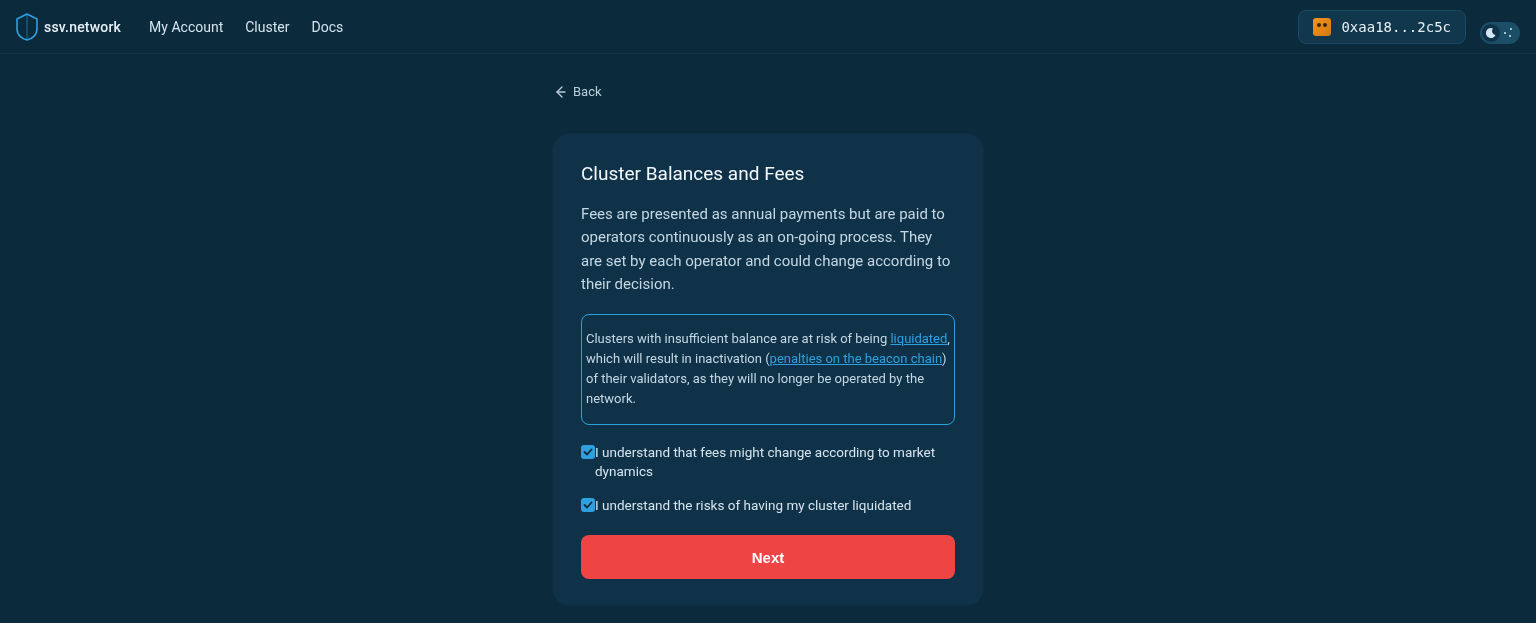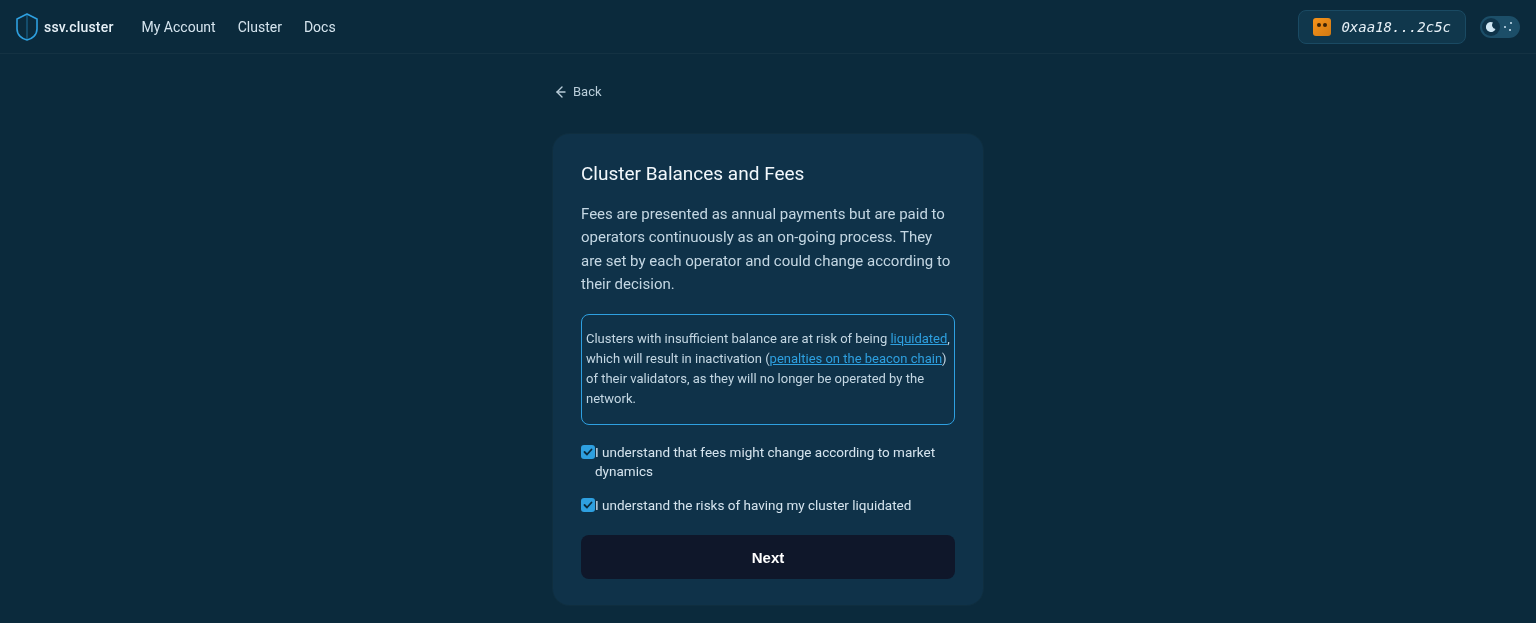--- a/index.html
+++ b/index.html
@@ -42,23 +42,22 @@
       color: #e6f0f7;
       letter-spacing: 0.2px;
     }
     .nav-link {
       font-size: 14px;
       color: #d5e4ee;
       cursor: pointer;
     }
     .header-right {
       display: flex;
-      align-items: center;
+      align-items: flex-end;
       gap: 14px;
-      font-style: italic;
     }
     .wallet-pill {
       display: flex;
       align-items: center;
       gap: 10px;
       background: #10374c;
       border: 1px solid #1a4a63;
       border-radius: 8px;
       padding: 7px 14px;
       cursor: pointer;
@@ -164,41 +163,41 @@
     }
     .checkbox {
       width:14px;height:14px;flex:0 0 14px;
       background:#2ea0e0;border-radius:3px;
       margin-top:2px;cursor:pointer;
       display:flex;align-items:center;justify-content:center;
     }
     .checkbox svg{display:block;}
     .next-btn {
       width:100%;height:44px;
-      background:#0f172a;border:none;border-radius:8px;
+      background:#ef4444;border:none;border-radius:8px;
       color:#fff;font-size:15px;font-weight:600;cursor:pointer;
       margin-top:6px;
     }
 
     
     .assembled span {white-space: pre-wrap;}
   </style>
 </head>
 <body>
 
 <header class="header">
   <div class="header-left">
     <div class="logo">
       <span>
         <svg width="22" height="28" viewBox="0 0 22 28" fill="none">
           <path d="M11 1 L21 6 V16 C21 22 16 26 11 27 C6 26 1 22 1 16 V6 Z" stroke="#2ea0e0" stroke-width="1.6" stroke-linejoin="round" fill="none"></path>
           <path d="M11 1 V27" stroke="#2ea0e0" stroke-width="1.2" opacity="0.5"></path>
         </svg>
       </span>
-      <span class="logo-text">ssv.cluster</span>
+      <span class="logo-text">ssv.network</span>
     </div>
     <span class="nav-link">My Account</span>
     <span class="nav-link">Cluster</span>
     <span class="nav-link">Docs</span>
   </div>
   <div class="header-right">
     <div class="wallet-pill">
       <span class="wallet-icon"></span>
       <span class="wallet-address">0xaa18...2c5c</span>
     </div>

